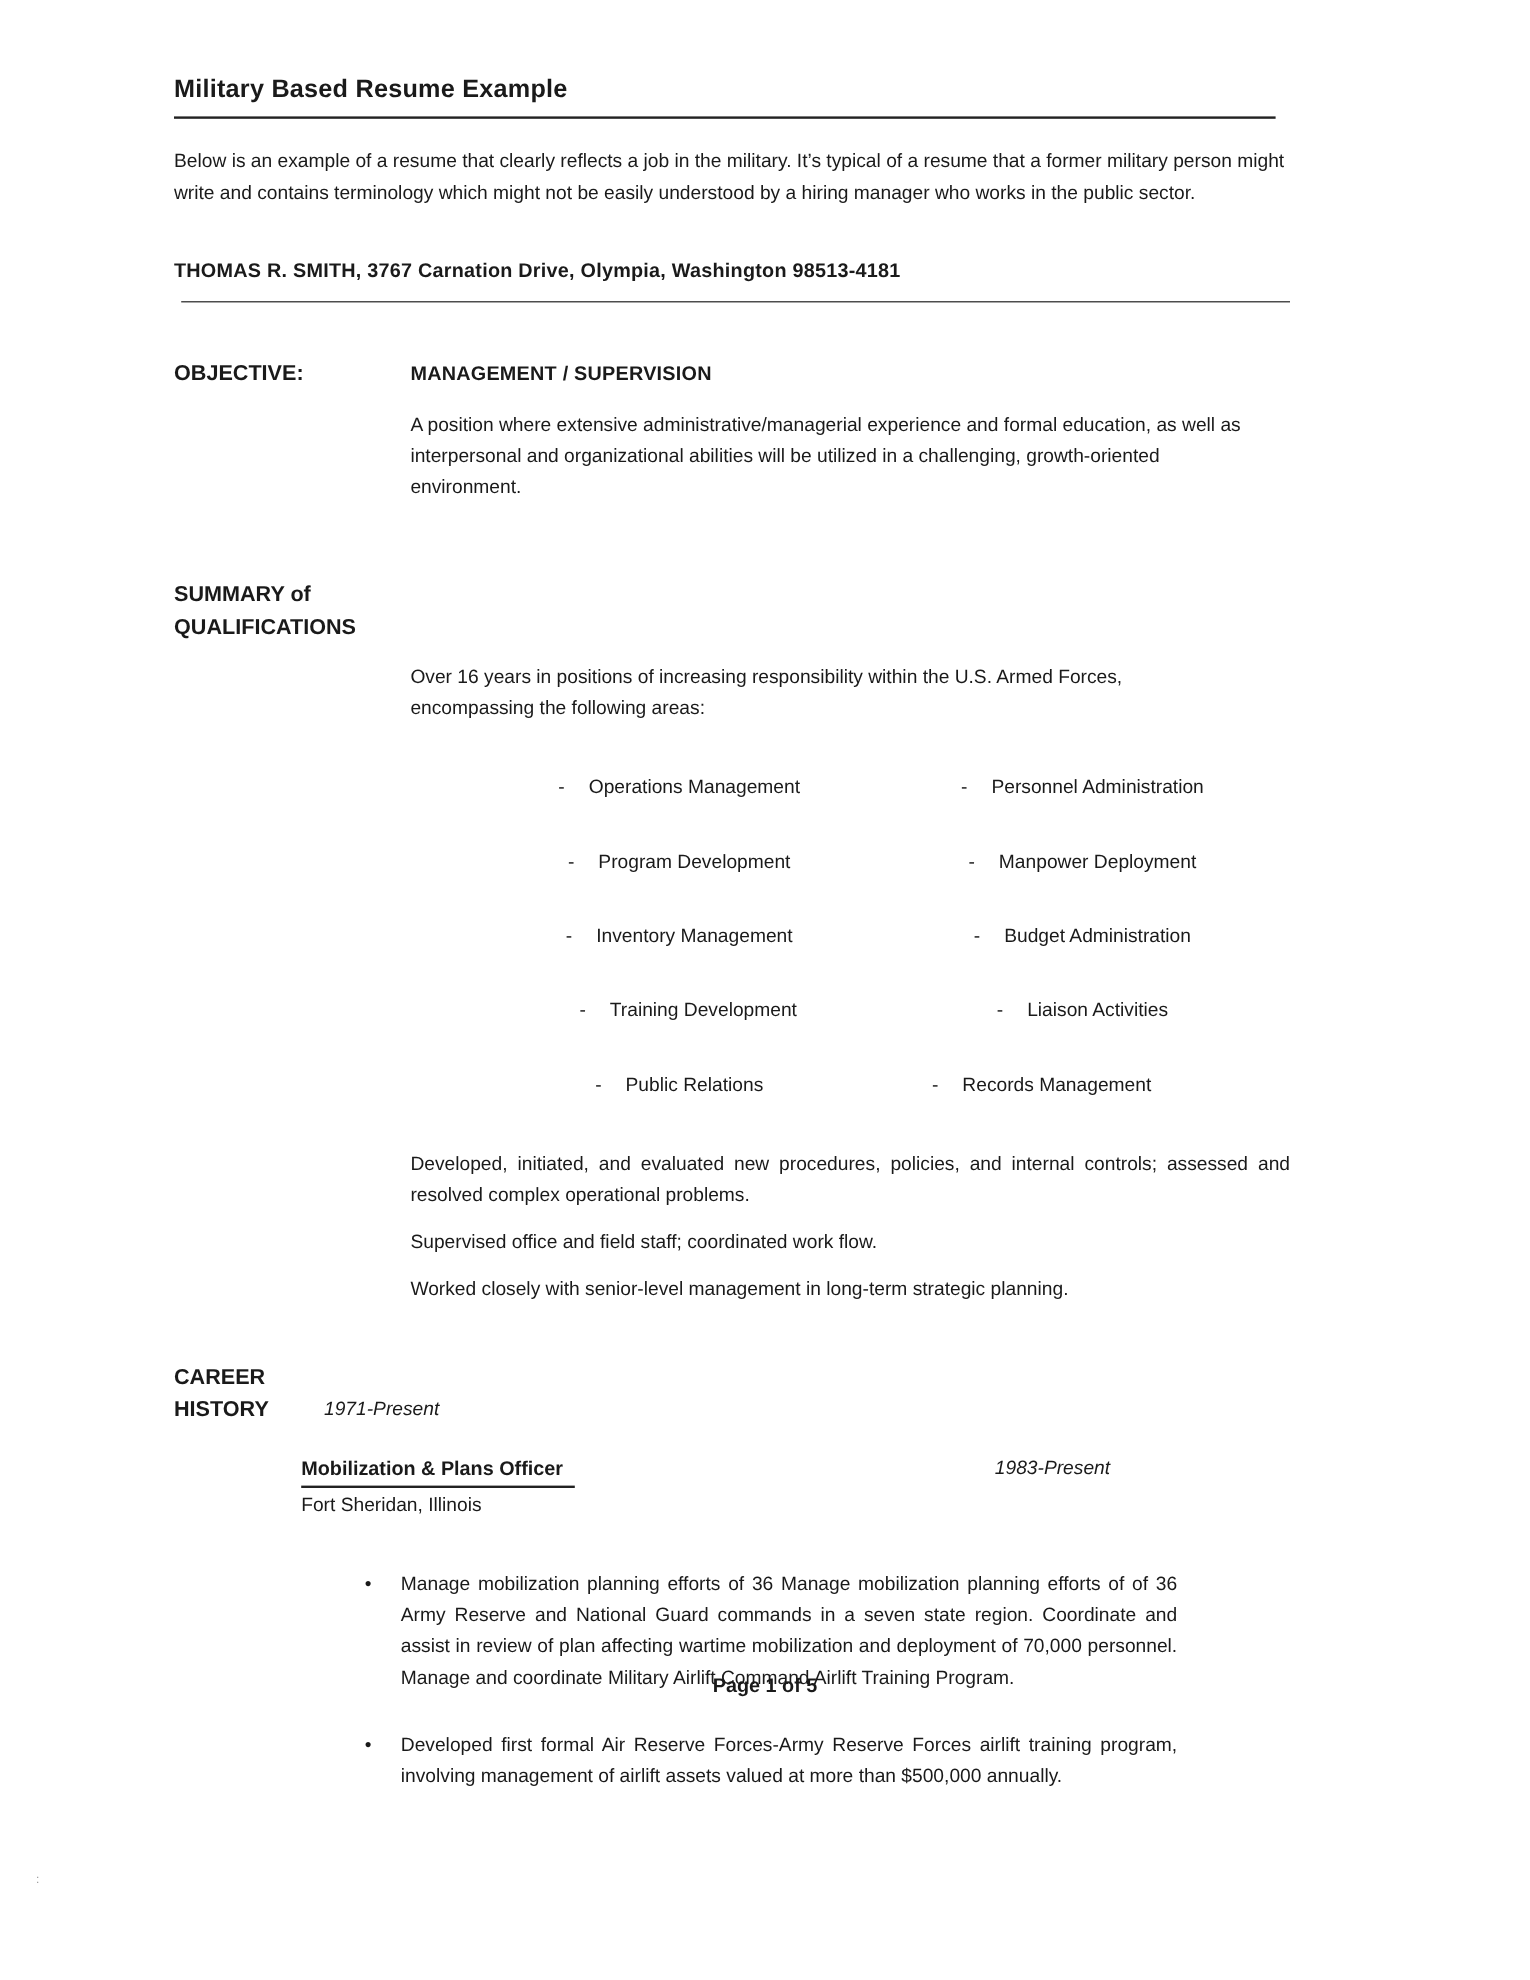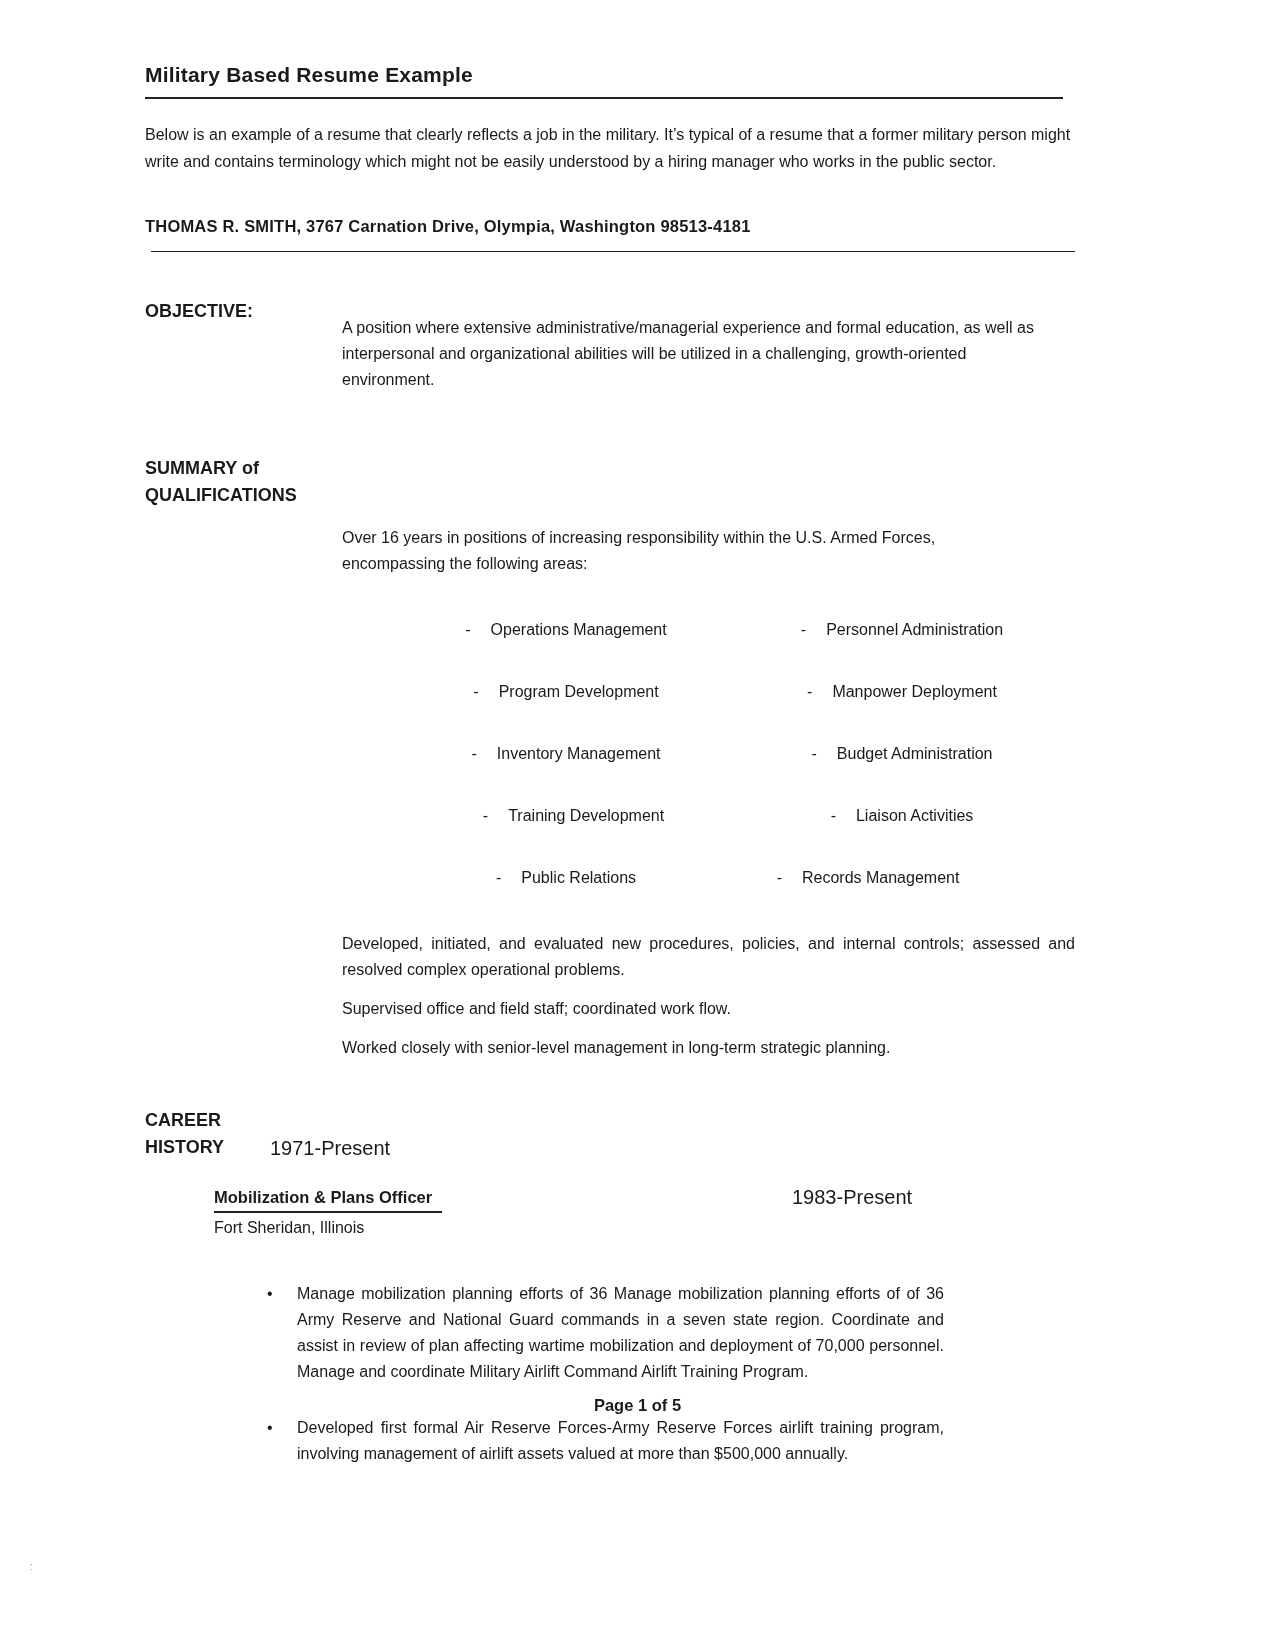--- a/index.html
+++ b/index.html
@@ -102,22 +102,22 @@
     font-size: 18px;
     line-height: 27px;
     width: 125px;
   }
   .career-header-row {
     display: grid;
     grid-template-columns: 125px 585px 1fr;
     align-items: end;
   }
   .employer { font-size: 16.5px; letter-spacing: 0.3px; }
-  .dates { font-size: 20px; }
-  .position-block { margin-left: 69px; margin-top: 23px; }
+  .dates { font-size: 16px; font-style: italic; }
+  .position-block { margin-left: 106px; margin-top: 23px; }
   .position-header {
     display: grid;
     grid-template-columns: 578px 1fr;
     align-items: start;
   }
   .position-title {
     display: inline-block;
     font-weight: bold;
     font-size: 16.5px;
     border-bottom: 2px solid #222;
@@ -160,20 +160,21 @@
     <h1 class="doc-title">Military Based Resume Example</h1>
     <hr class="title-rule">
 
     <p class="intro">Below is an example of a resume that clearly reflects a job in the military. It’s typical of a resume that a former military person might write and contains terminology which might not be easily understood by a hiring manager who works in the public sector.</p>
 
     <div class="contact-name">THOMAS R. SMITH, 3767 Carnation Drive, Olympia, Washington 98513-4181</div>
     <hr class="name-rule">
 
     <div class="section objective-section">
       <div class="section-label">OBJECTIVE:</div>
+      <div class="objective-heading">MANAGEMENT / SUPERVISION</div>
       <p class="objective-body">A position where extensive administrative/managerial experience and formal education, as well as interpersonal and organizational abilities will be utilized in a challenging, growth-oriented environment.</p>
     </div>
 
     <div class="section-label summary-label">
       <div>SUMMARY of</div>
       <div>QUALIFICATIONS</div>
     </div>
 
     <p class="summary-intro">Over 16 years in positions of increasing responsibility within the U.S. Armed Forces, encompassing the following areas:</p>
 

